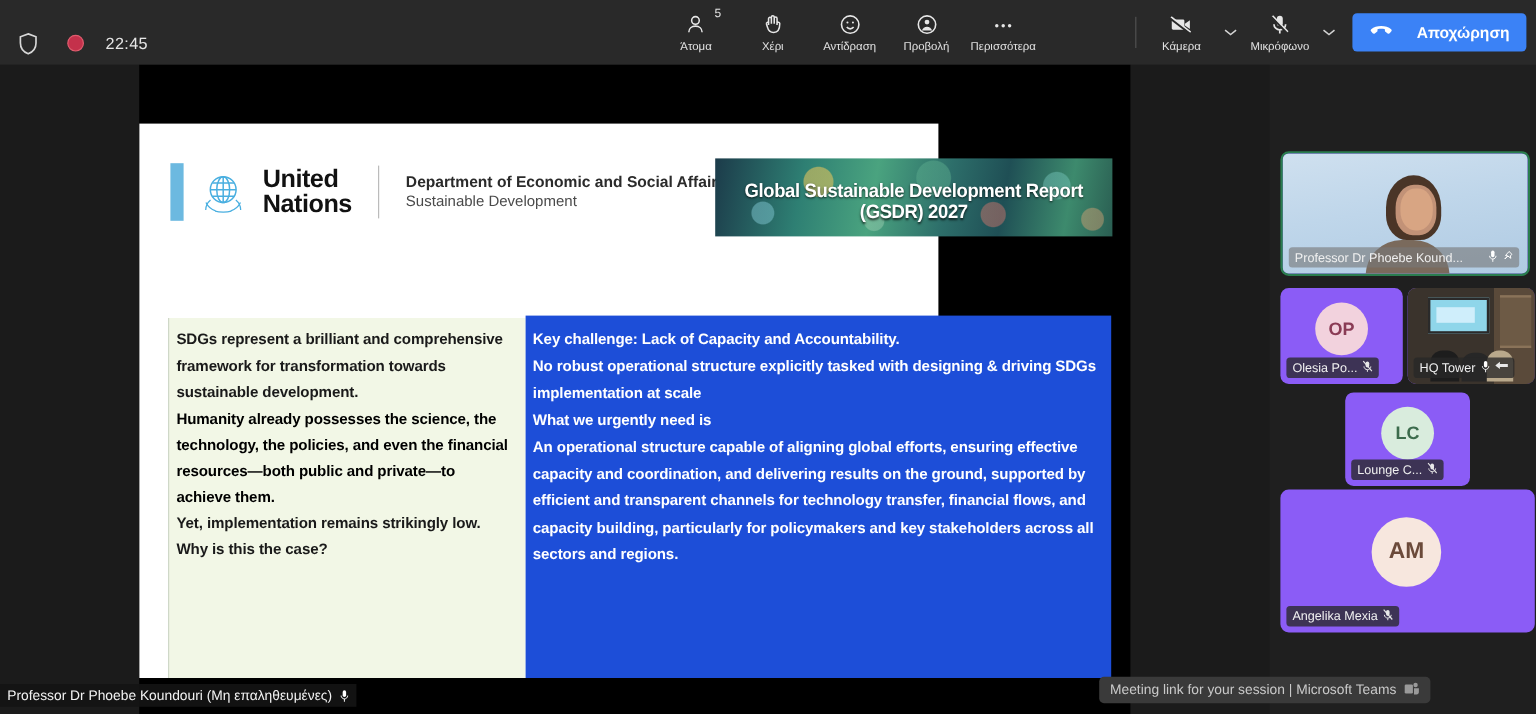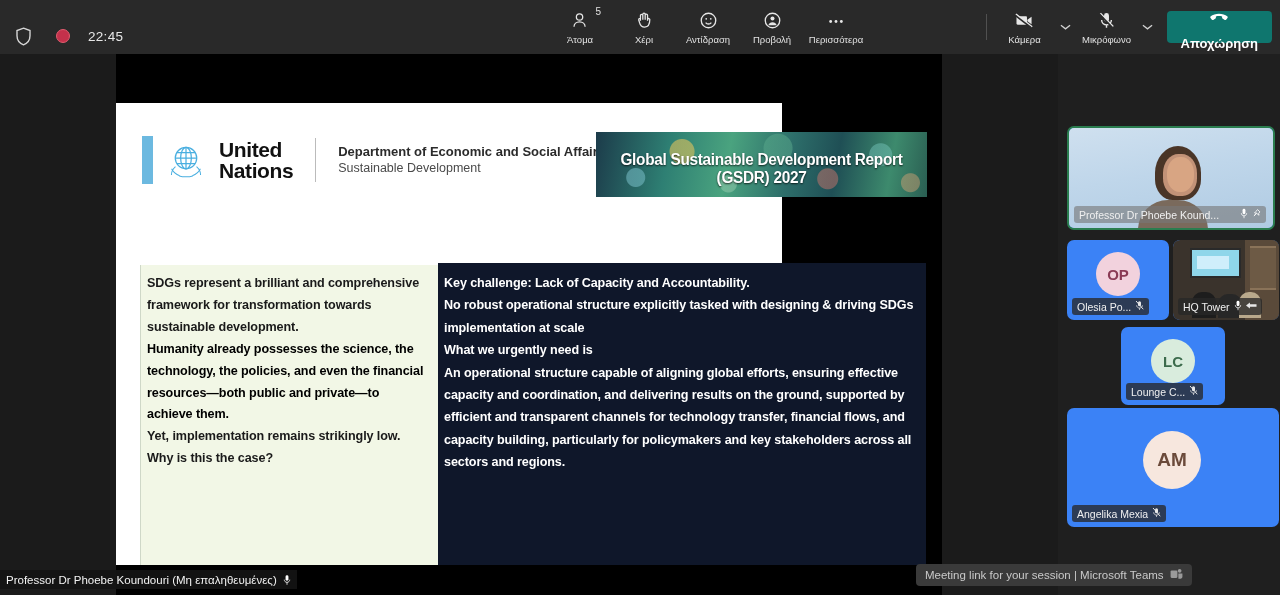--- a/index.html
+++ b/index.html
@@ -49,25 +49,25 @@
   .count {
     color: #e1e1e1; font-size: 10px; position: absolute;
     right: 11px; top: 4px;
   }
   .tb-sep { width: 1px; height: 26px; background: #505050; margin: 0 6px; }
   .chev {
     width: 18px; height: 50px; display:flex; align-items:center; justify-content:center;
     cursor: pointer;
   }
   .leave-btn {
-    background: #0f766e; color: #fff;
+    background: #3b82f6; color: #fff;
     height: 32px; border-radius: 4px;
     padding: 0 14px; margin-left: 10px;
-    display: flex; align-items: center; gap: 8px;
-    font-size: 13px; cursor: pointer; white-space: nowrap; flex-direction: column;
+    display: flex; align-items: center; gap: 20px;
+    font-size: 13px; cursor: pointer; white-space: nowrap;
   }
   .leave-btn .lbl { font-weight: 600; }
 
   
   .stage {
     position: absolute; left: 0; top: 54px;
     width: 1058px; height: 541px;
     background: #1b1b1b;
   }
   .share-frame {
@@ -153,31 +153,31 @@
   }
   .col-left p {
     font-size: 12.6px; font-weight: bold; color: #1a1a1a;
     line-height: 1.74; letter-spacing: -0.1px;
   }
   .col-left p.gold { color: #000000; }
 
   .col-right {
     position: absolute; left: 322px; top: 160px;
     width: 488px; height: 302px;
-    background: #0f172a;
+    background: #1d4ed8;
     padding: 9px 6px 4px 6px;
   }
   .col-right p {
     font-size: 12.6px; font-weight: bold; color: #ffffff;
     line-height: 1.78; letter-spacing: -0.1px;
   }
 
   
   .roster { position: absolute; left: 1058px; top: 54px; width: 222px; height: 541px; }
-  .tile { position: absolute; border-radius: 7px; overflow: hidden; background: #3b82f6; }
+  .tile { position: absolute; border-radius: 7px; overflow: hidden; background: #8b5cf6; }
   .tile.active { border: 2px solid #2a7d4f; }
   .namechip {
     position: absolute; left: 5px; bottom: 5px;
     max-width: calc(100% - 10px);
     height: 17px; border-radius: 3px;
     background: rgba(40,40,40,.78);
     color: #f0f0f0; font-size: 10.5px;
     display: flex; align-items: center; gap: 4px;
     padding: 0 5px; white-space: nowrap; overflow: hidden;
   }

